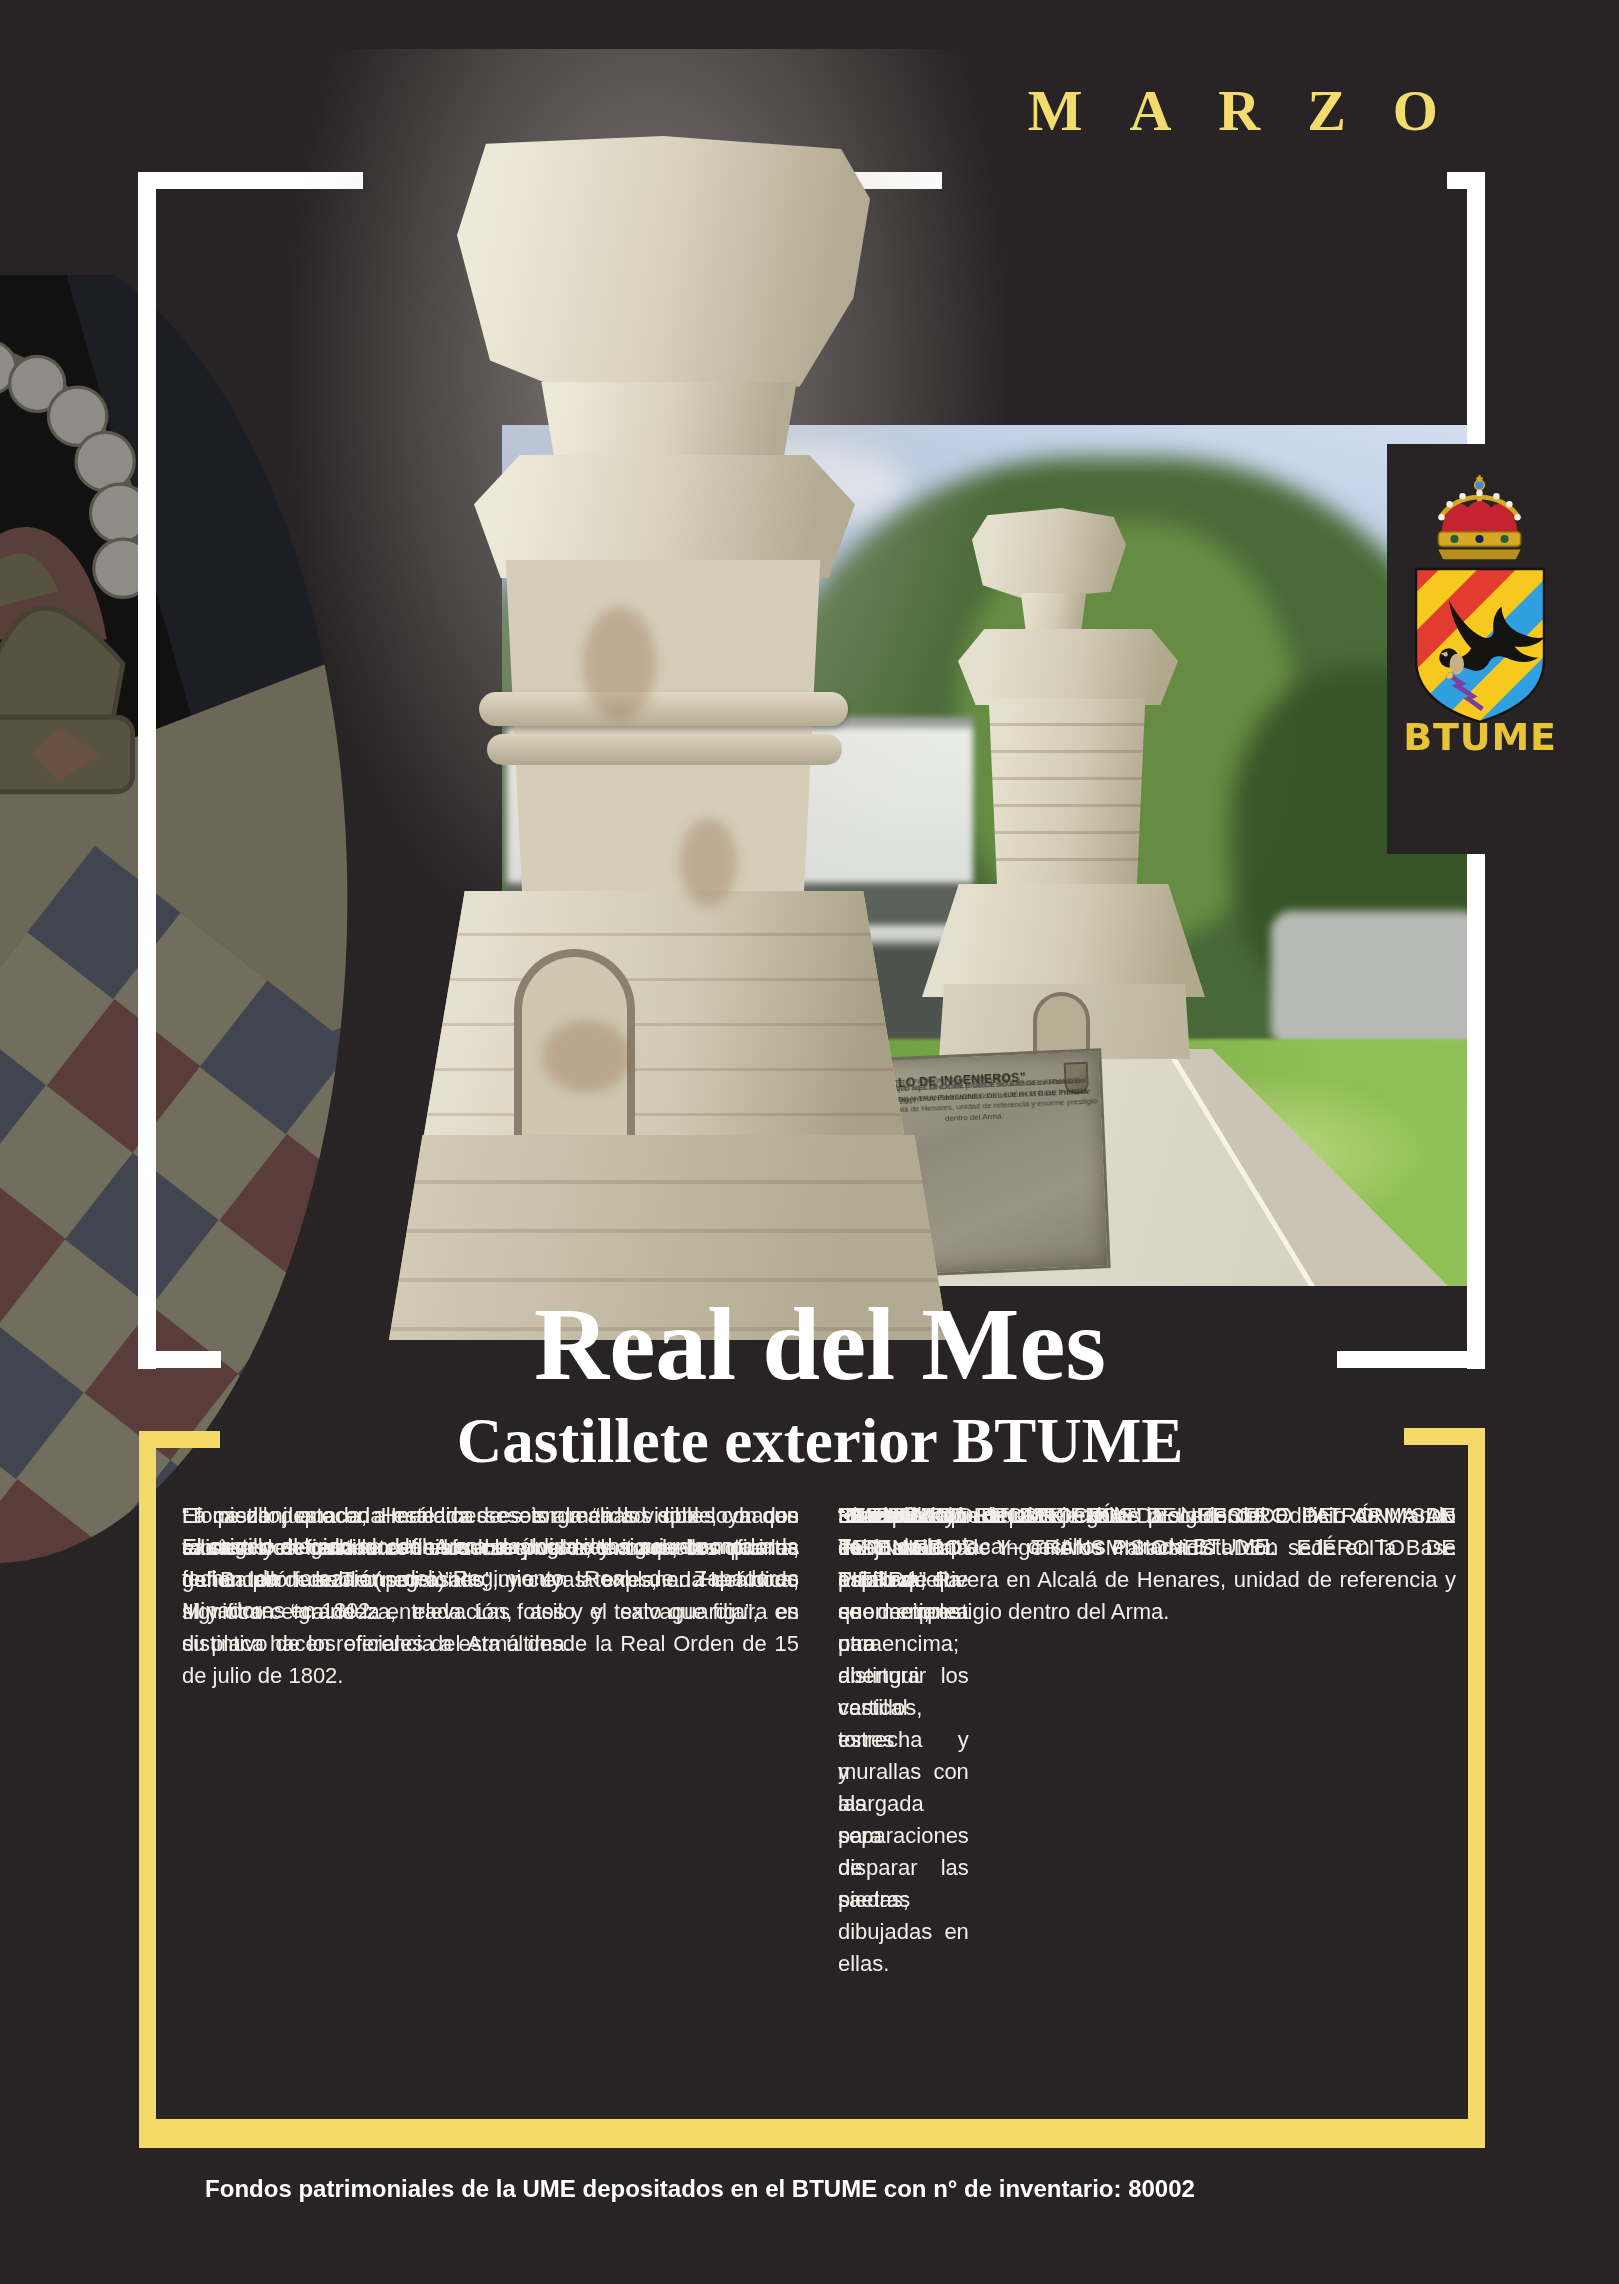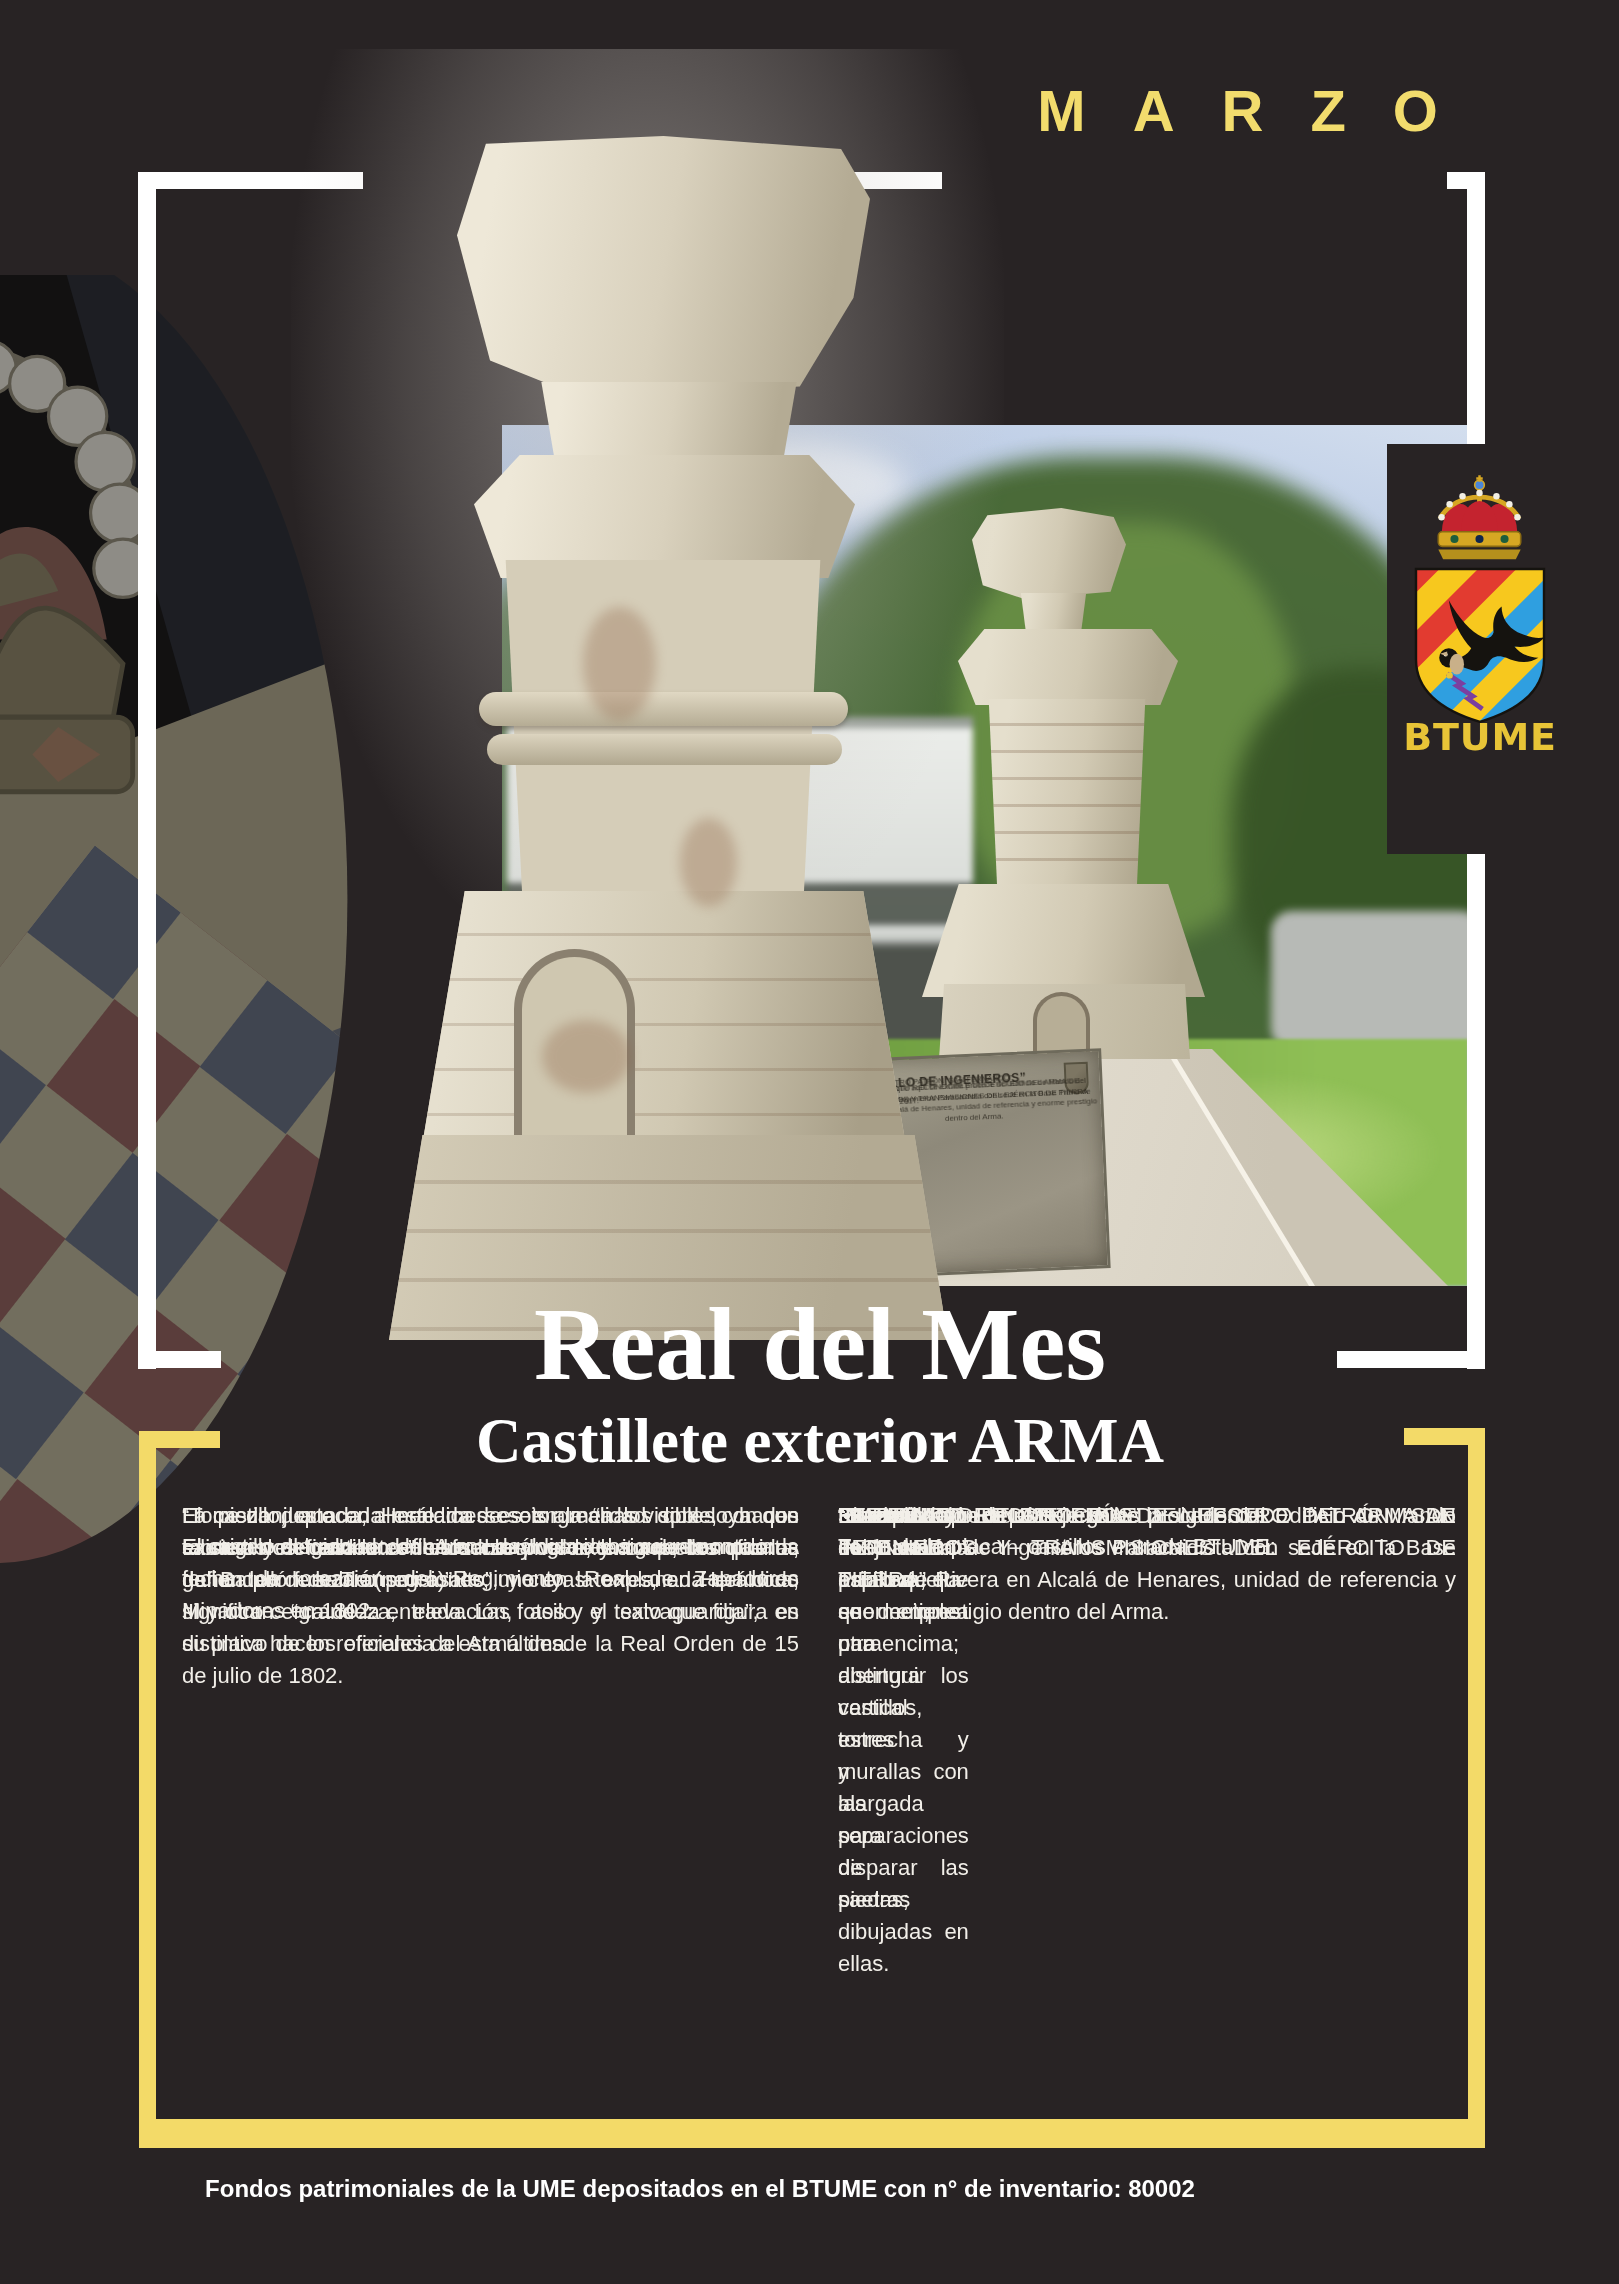--- a/index.html
+++ b/index.html
@@ -104,21 +104,21 @@
         linear-gradient(100deg,#d5cdb8,#b3aa93 80%);background-color:#c3bba4;}
   .rust{background:#8a5c3f;filter:blur(5.7px);opacity:.3;border-radius:50%;}
 
   
   .badge{left:1387px;top:444px;width:233px;height:410px;background:#282324;}
   .badge svg{position:absolute;}
   .badge .lbl{left:0;top:271px;width:186px;text-align:center;font-family:"DejaVu Sans",sans-serif;
       font-weight:800;font-size:38px;color:#e8c437;letter-spacing:0.8px;}
 
   
-  .month{top:77px;right:182px;font-family:Liberation Sans, sans-serif;font-weight:800;font-size:58px;
+  .month{top:77px;right:182px;font-family:Liberation Serif, serif;font-weight:800;font-size:58px;
       color:#f2dc6d;letter-spacing:47px;margin-right:-47px;white-space:nowrap;}
   .year{top:121px;right:182px;font-family:"DejaVu Sans",sans-serif;font-weight:800;font-size:185px;
       line-height:152px;color:#ffffff;letter-spacing:-4.9px;white-space:nowrap;}
   .title-main{left:820px;top:1284px;transform:translateX(-50%);white-space:nowrap;
       font-family:"Liberation Serif",serif;font-weight:700;font-size:104px;color:#fff;}
   .title-sub{left:820px;top:1405px;transform:translateX(-50%);white-space:nowrap;
       font-family:"Liberation Serif",serif;font-weight:700;font-size:63px;color:#fff;}
 
   
   .col{top:1500px;color:#f2efe9;font-size:22px;line-height:32px;text-align:justify;}
@@ -284,21 +284,21 @@
         <circle cx="47" cy="138" r="4" fill="#e8c437"></circle>
       </g>
       <path d="M5,5 H165 V118 Q165,172 85,196 Q5,172 5,118 Z" fill="none" stroke="#15130f" stroke-width="3"></path>
     </svg>
     <div class="lbl">BTUME</div>
   </div>
 
   <div class="month">MARZO</div>
 
   <div class="title-main">Real del Mes</div>
-  <div class="title-sub">Castillete exterior ARMA</div>
+  <div class="title-sub">Castillete exterior BTUME</div>
 
   <div class="ybar" style="left:139px;top:1431px;width:81px;height:17px;"></div>
   <div class="ybar" style="left:139px;top:1431px;width:17px;height:717px;"></div>
   <div class="ybar" style="left:1404px;top:1428px;width:81px;height:17px;"></div>
   <div class="ybar" style="left:1468px;top:1428px;width:17px;height:720px;"></div>
   <div class="ybar" style="left:139px;top:2119px;width:1345px;height:29px;"></div>
 
   <div class="col col-left">
     <p>La pieza destacada este mes es en realidad doble, ya que existen dos “castilletes” situados en el exterior de las oficinas del Batallón de Transmisiones, uno en la explanada del nodo III y otro cerca de la entrada. Las fotos y el texto que figura en su placa hacen referencia a esta última.</p>
     <p class="gap">El origen del escudo del Arma de Ingenieros se remonta a la fecha de creación del Regimiento Real de Zapadores Minadores en 1802.</p>

